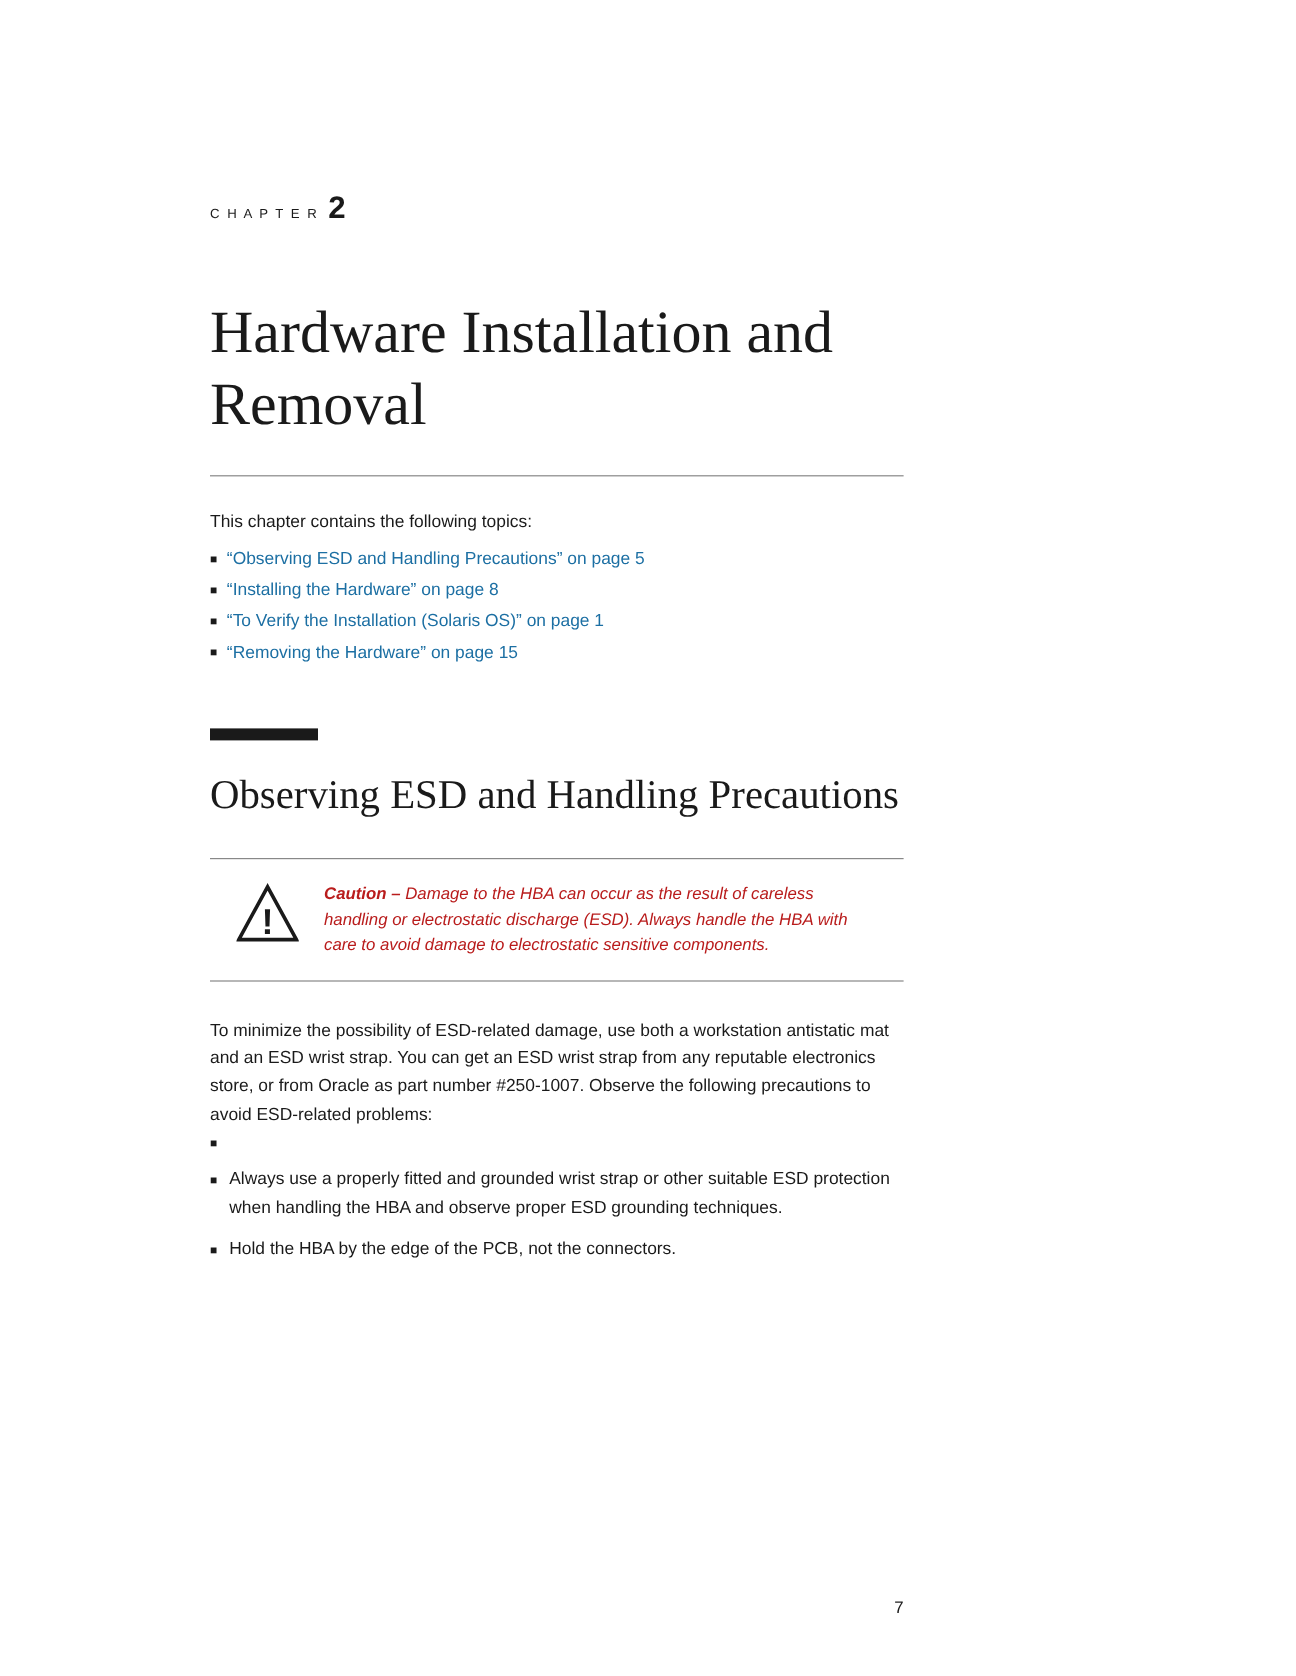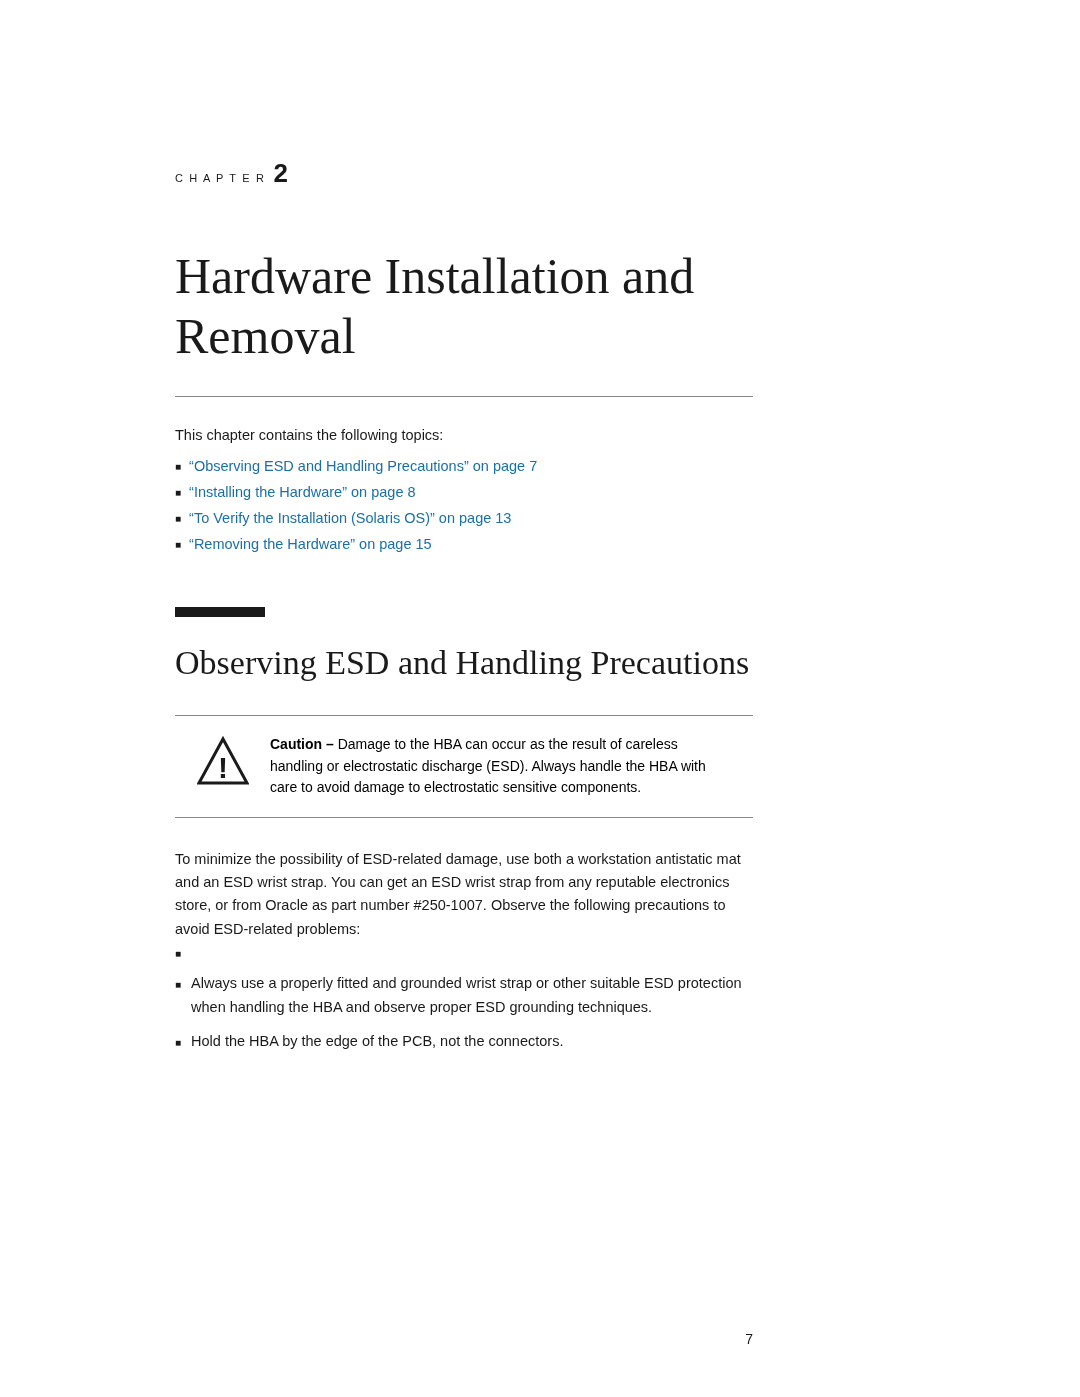--- a/index.html
+++ b/index.html
@@ -149,21 +149,22 @@
 
     .caution-icon svg {
       width: 52px;
       height: 52px;
     }
 
     .caution-text {
       font-size: 14px;
       font-family: Arial, Helvetica, sans-serif;
       line-height: 1.55;
-      color: #000000;
+      color: #b91c1c;
+      font-style: italic;
     }
 
     .caution-text strong {
       font-weight: bold;
     }
 
     .body-text {
       font-size: 14.5px;
       font-family: Arial, Helvetica, sans-serif;
       line-height: 1.6;
@@ -216,29 +217,29 @@
     <h1 class="chapter-title">Hardware Installation and Removal</h1>
 
     <hr class="title-divider">
 
 
     <p class="topics-label">This chapter contains the following topics:</p>
 
     <ul class="topic-list">
       <li>
         <span class="bullet">■</span>
-        <a href="#esd">“Observing ESD and Handling Precautions” on page 7</a>
+        <a href="#esd">“Observing ESD and Handling Precautions” on page 5</a>
       </li>
       <li>
         <span class="bullet">■</span>
         <a href="#install">“Installing the Hardware” on page 8</a>
       </li>
       <li>
         <span class="bullet">■</span>
-        <a href="#verify">“To Verify the Installation (Solaris OS)” on page 13</a>
+        <a href="#verify">“To Verify the Installation (Solaris OS)” on page 1</a>
       </li>
       <li>
         <span class="bullet">■</span>
         <a href="#remove">“Removing the Hardware” on page 15</a>
       </li>
     </ul>
 
     <div class="section-accent-bar"></div>
 
     <h2 class="section-title">

